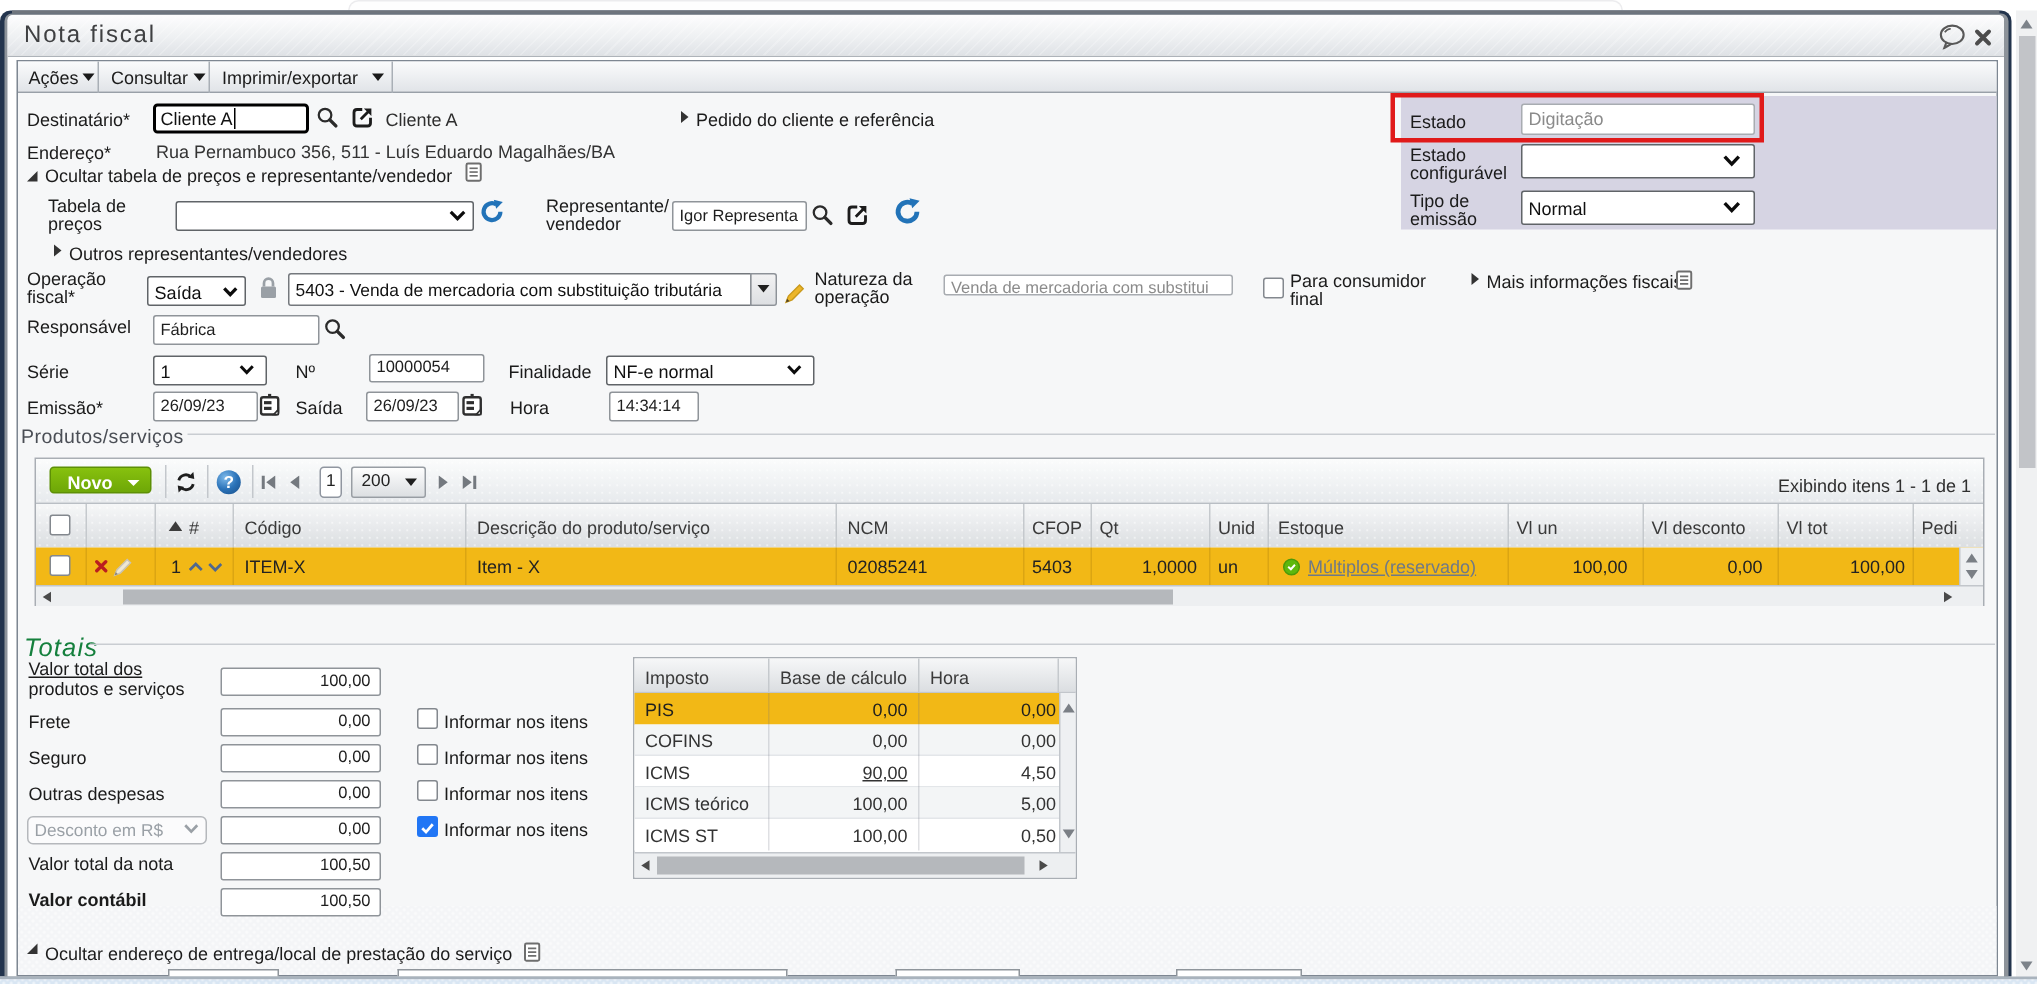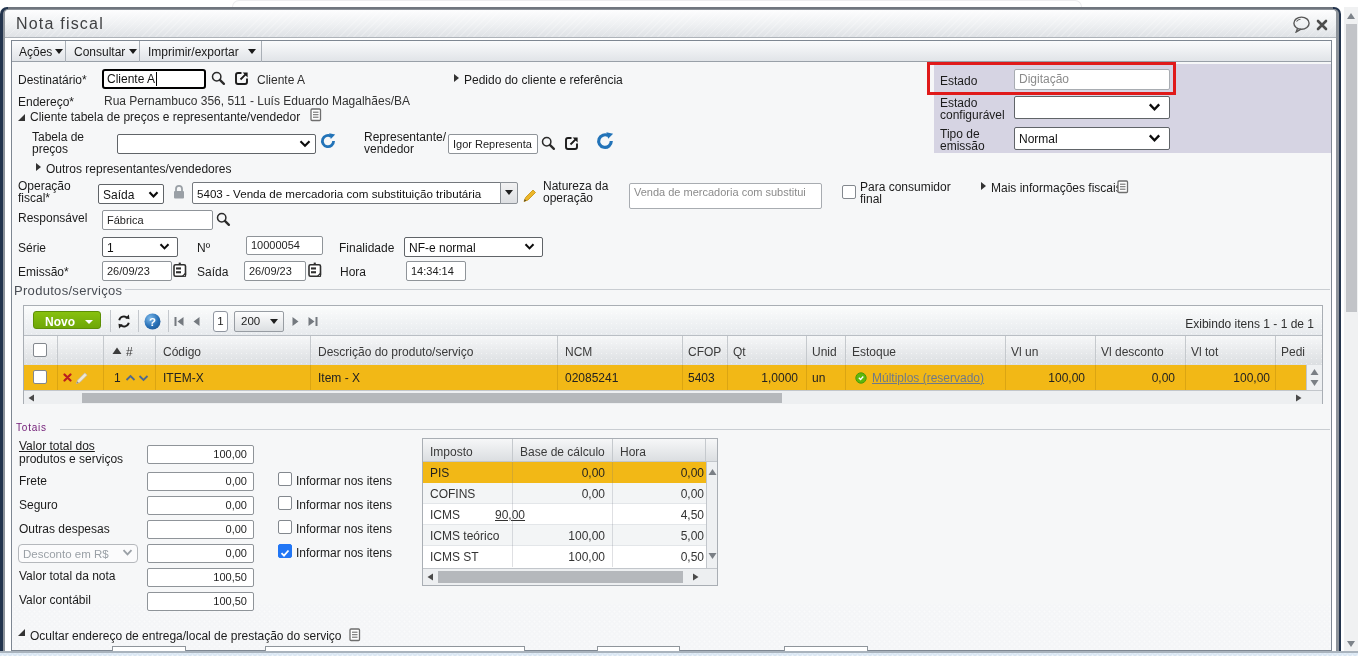--- a/index.html
+++ b/index.html
@@ -81,21 +81,21 @@
   <path d="M9.6 2.4 H14.6 V7.4 Z" fill="#1c1c1c"></path>
 </svg>
 <div class="lbl" style="left:257px; top:73px; color:#2e2e2e;">Cliente A</div>
 <div class="tri-r" style="left:454px; top:74px;"></div>
 <div class="lbl" style="left:464px; top:73px;">Pedido do cliente e referência</div>
 
 <div class="lbl" style="left:18px; top:95px;">Endereço*</div>
 <div class="lbl" style="left:104px; top:94px; font-size:12px; color:#333;">Rua Pernambuco 356, 511 - Luís Eduardo Magalhães/BA</div>
 
 <div class="tri-sw" style="left:18px; top:114px;"></div>
-<div class="lbl" style="left:30px; top:110px; font-size:12px;">Cliente tabela de preços e representante/vendedor</div>
+<div class="lbl" style="left:30px; top:110px; font-size:12px;">Ocultar tabela de preços e representante/vendedor</div>
 <svg class="abs" style="left:310px; top:108px;" width="12" height="14" viewBox="0 0 12 14">
   <rect x="1" y="1" width="9.5" height="11.5" rx="1" fill="#fff" stroke="#6e6e6e" stroke-width="1.3"></rect>
   <line x1="3" y1="4.2" x2="8.5" y2="4.2" stroke="#6e6e6e" stroke-width="1.1"></line>
   <line x1="3" y1="6.7" x2="8.5" y2="6.7" stroke="#6e6e6e" stroke-width="1.1"></line>
   <line x1="3" y1="9.2" x2="8.5" y2="9.2" stroke="#6e6e6e" stroke-width="1.1"></line>
 </svg>
 
 <div class="lbl" style="left:32px; top:130px;">Tabela de</div>
 <div class="lbl" style="left:32px; top:142px;">preços</div>
 <div class="csel" style="left:117px; top:134px; width:199px; height:20px;"></div>
@@ -139,21 +139,21 @@
 </svg>
 <div class="abs" style="left:192px; top:182px; width:309px; height:22px; background:#fff; border:1px solid #74787d; border-radius:2px 0 0 2px; font-size:11.6px; color:#111; padding:4px 4px 0; white-space:nowrap; overflow:hidden;">5403 - Venda de mercadoria com substituição tributária</div>
 <div class="abs" style="left:500px; top:182px; width:18px; height:22px; background:linear-gradient(180deg,#f2f2f3,#dddfe2); border:1px solid #8d9298; border-radius:0 2px 2px 0;"></div>
 <div class="abs" style="left:504.5px; top:190px; width:0; height:0; border-left:4.5px solid transparent; border-right:4.5px solid transparent; border-top:5.5px solid #1f1f1f;"></div>
 <svg class="abs" style="left:521px; top:187px;" width="17" height="17" viewBox="0 0 17 17">
   <path d="M3 14.5 L4.6 10.4 L12 3 L14.5 5.5 L7.1 12.9 Z" fill="#ecb62a" stroke="#c9991b" stroke-width="0.9"></path>
   <path d="M3 14.5 L5.3 13.8 L3.7 12.2 Z" fill="#4e4226"></path>
 </svg>
 <div class="lbl" style="left:543px; top:179px;">Natureza da</div>
 <div class="lbl" style="left:543px; top:191px;">operação</div>
-<div class="inp ro" style="left:629px; top:183px; width:193px; height:26px; line-height:17px;">Venda de mercadoria com substitui</div>
+<div class="inp ro" style="left:629px; top:183px; width:193px; height:14px; line-height:17px;">Venda de mercadoria com substitui</div>
 <div class="cb" style="left:842px; top:185px;"></div>
 <div class="lbl" style="left:860px; top:180px;">Para consumidor</div>
 <div class="lbl" style="left:860px; top:192px;">final</div>
 <div class="tri-r" style="left:981px; top:182px;"></div>
 <div class="lbl" style="left:991px; top:181px;">Mais informações fiscais</div>
 <svg class="abs" style="left:1117px; top:180px;" width="12" height="14" viewBox="0 0 12 14">
   <rect x="1" y="1" width="9.5" height="11.5" rx="1" fill="#fff" stroke="#6e6e6e" stroke-width="1.3"></rect>
   <line x1="3" y1="4.2" x2="8.5" y2="4.2" stroke="#6e6e6e" stroke-width="1.1"></line>
   <line x1="3" y1="6.7" x2="8.5" y2="6.7" stroke="#6e6e6e" stroke-width="1.1"></line>
   <line x1="3" y1="9.2" x2="8.5" y2="9.2" stroke="#6e6e6e" stroke-width="1.1"></line>
@@ -351,21 +351,21 @@
 
 <div class="abs" style="left:24px; top:390px; width:1298px; height:14px; background:#edeff1; border-top:1px solid #c2c6cb;"></div>
 <svg class="abs" style="left:28px; top:394px;" width="7" height="8" viewBox="0 0 7 8">
   <polygon points="6,0.5 6,7.5 0.5,4" fill="#4a4a4a"></polygon>
 </svg>
 <div class="abs" style="left:82px; top:392.5px; width:700px; height:10px; background:#b5b8bc;"></div>
 <svg class="abs" style="left:1295px; top:394px;" width="7" height="8" viewBox="0 0 7 8">
   <polygon points="1,0.5 1,7.5 6.5,4" fill="#4a4a4a"></polygon>
 </svg>
 
-<div class="lbl" style="left:16px; top:422px; font-size:10px; letter-spacing:0.8px; color:#701a75;">Totais</div>
+<div class="lbl" style="left:16px; top:422px; font-size:17px; letter-spacing:0.8px; color:#15803d;font-style:italic;">Totais</div>
 <div class="abs" style="left:60px; top:429px; width:1270px; height:1px; background:#c9cdd2;"></div>
 
 <div class="lbl" style="left:19px; top:439px;text-decoration:underline;">Valor total dos</div>
 <div class="lbl" style="left:19px; top:452px;">produtos e serviços</div>
 <div class="inp inp-r" style="left:147px; top:445px; width:107px; height:19px; line-height:17px; padding-right:6px;">100,00</div>
 
 <div class="lbl" style="left:19px; top:474px;">Frete</div>
 <div class="inp inp-r" style="left:147px; top:472px; width:107px; height:19px; line-height:17px; padding-right:6px;">0,00</div>
 <div class="cb" style="left:278px; top:472px;"></div>
 <div class="lbl" style="left:296px; top:474px; font-size:12px;">Informar nos itens</div>
@@ -388,21 +388,21 @@
 <div class="abs" style="left:278px; top:544px; width:14px; height:14px; background:#2176f5; border:1px solid #2176f5; border-radius:2px;">
   <svg width="12" height="12" viewBox="0 0 12 12">
       <path d="M2.5 6.2 L5 8.7 L9.5 3.5" fill="none" stroke="#fff" stroke-width="1.8"></path>
     </svg>
 </div>
 <div class="lbl" style="left:296px; top:546px; font-size:12px;">Informar nos itens</div>
 
 <div class="lbl" style="left:19px; top:569px;">Valor total da nota</div>
 <div class="inp inp-r" style="left:147px; top:568px; width:107px; height:19px; line-height:17px; padding-right:6px;">100,50</div>
 
-<div class="lbl" style="left:19px; top:593px;">Valor contábil</div>
+<div class="lbl" style="left:19px; top:593px;font-weight:bold;">Valor contábil</div>
 <div class="inp inp-r" style="left:147px; top:592px; width:107px; height:19px; line-height:17px; padding-right:6px;">100,50</div>
 
 <div class="abs" style="left:422px; top:438px; width:296px; height:148px; border:1px solid #a9aeb4; background:#fff;"></div>
 <div class="abs" style="left:423px; top:439px; width:294px; height:23px; background:linear-gradient(180deg,#f6f7f8,#dbdee1); border-bottom:1px solid #c2c6cb;"></div>
 <div class="abs" style="left:512px; top:439px; width:1px; height:23px; background:#c5c9cd;"></div>
 <div class="abs" style="left:612px; top:439px; width:1px; height:23px; background:#c5c9cd;"></div>
 <div class="abs" style="left:705px; top:439px; width:1px; height:23px; background:#c5c9cd;"></div>
 <div class="lbl" style="left:430px; top:445px; color:#3a3a3a;">Imposto</div>
 <div class="lbl" style="left:520px; top:445px; color:#3a3a3a;">Base de cálculo</div>
 <div class="lbl" style="left:620px; top:445px; color:#3a3a3a;">Hora</div>
@@ -410,21 +410,21 @@
 <div class="abs" style="left:423px; top:462px; width:283px; height:21px; background:#f2b816;"></div>
 <div class="lbl" style="left:430px; top:466px; color:#1f1f1f;">PIS</div>
 <div class="lbl" style="left:495px; top:466px; width:110px; text-align:right; color:#1f1f1f;">0,00</div>
 <div class="lbl" style="left:596px; top:466px; width:108px; text-align:right; color:#1f1f1f;">0,00</div>
 <div class="abs" style="left:423px; top:483px; width:283px; height:21px; background:#f3f5f6; border-bottom:1px solid #e3e6e9;"></div>
 <div class="lbl" style="left:430px; top:487px; color:#333;text-align:center;">COFINS</div>
 <div class="lbl" style="left:495px; top:487px; width:110px; text-align:right; color:#333;">0,00</div>
 <div class="lbl" style="left:596px; top:487px; width:108px; text-align:right; color:#333;">0,00</div>
 <div class="abs" style="left:423px; top:504px; width:283px; height:21px; background:#ffffff; border-bottom:1px solid #e3e6e9;"></div>
 <div class="lbl" style="left:430px; top:508px; color:#333;">ICMS</div>
-<div class="lbl" style="left:495px; top:508px; width:110px; text-align:left; color:#333;text-decoration:underline;">90,00</div>
+<div class="lbl" style="left:495px; top:508px; width:110px; text-align:right; color:#333;text-decoration:underline;">90,00</div>
 <div class="lbl" style="left:596px; top:508px; width:108px; text-align:right; color:#333;">4,50</div>
 <div class="abs" style="left:423px; top:525px; width:283px; height:21px; background:#f3f5f6; border-bottom:1px solid #e3e6e9;"></div>
 <div class="lbl" style="left:430px; top:529px; color:#333;">ICMS teórico</div>
 <div class="lbl" style="left:495px; top:529px; width:110px; text-align:right; color:#333;">100,00</div>
 <div class="lbl" style="left:596px; top:529px; width:108px; text-align:right; color:#333;">5,00</div>
 <div class="abs" style="left:423px; top:546px; width:283px; height:21px; background:#ffffff;"></div>
 <div class="lbl" style="left:430px; top:550px; color:#333;">ICMS ST</div>
 <div class="lbl" style="left:495px; top:550px; width:110px; text-align:right; color:#333;">100,00</div>
 <div class="lbl" style="left:596px; top:550px; width:108px; text-align:right; color:#333;">0,50</div>
 <div class="abs" style="left:512px; top:462px; width:1px; height:105px; background:rgba(110,116,126,0.22);"></div>

